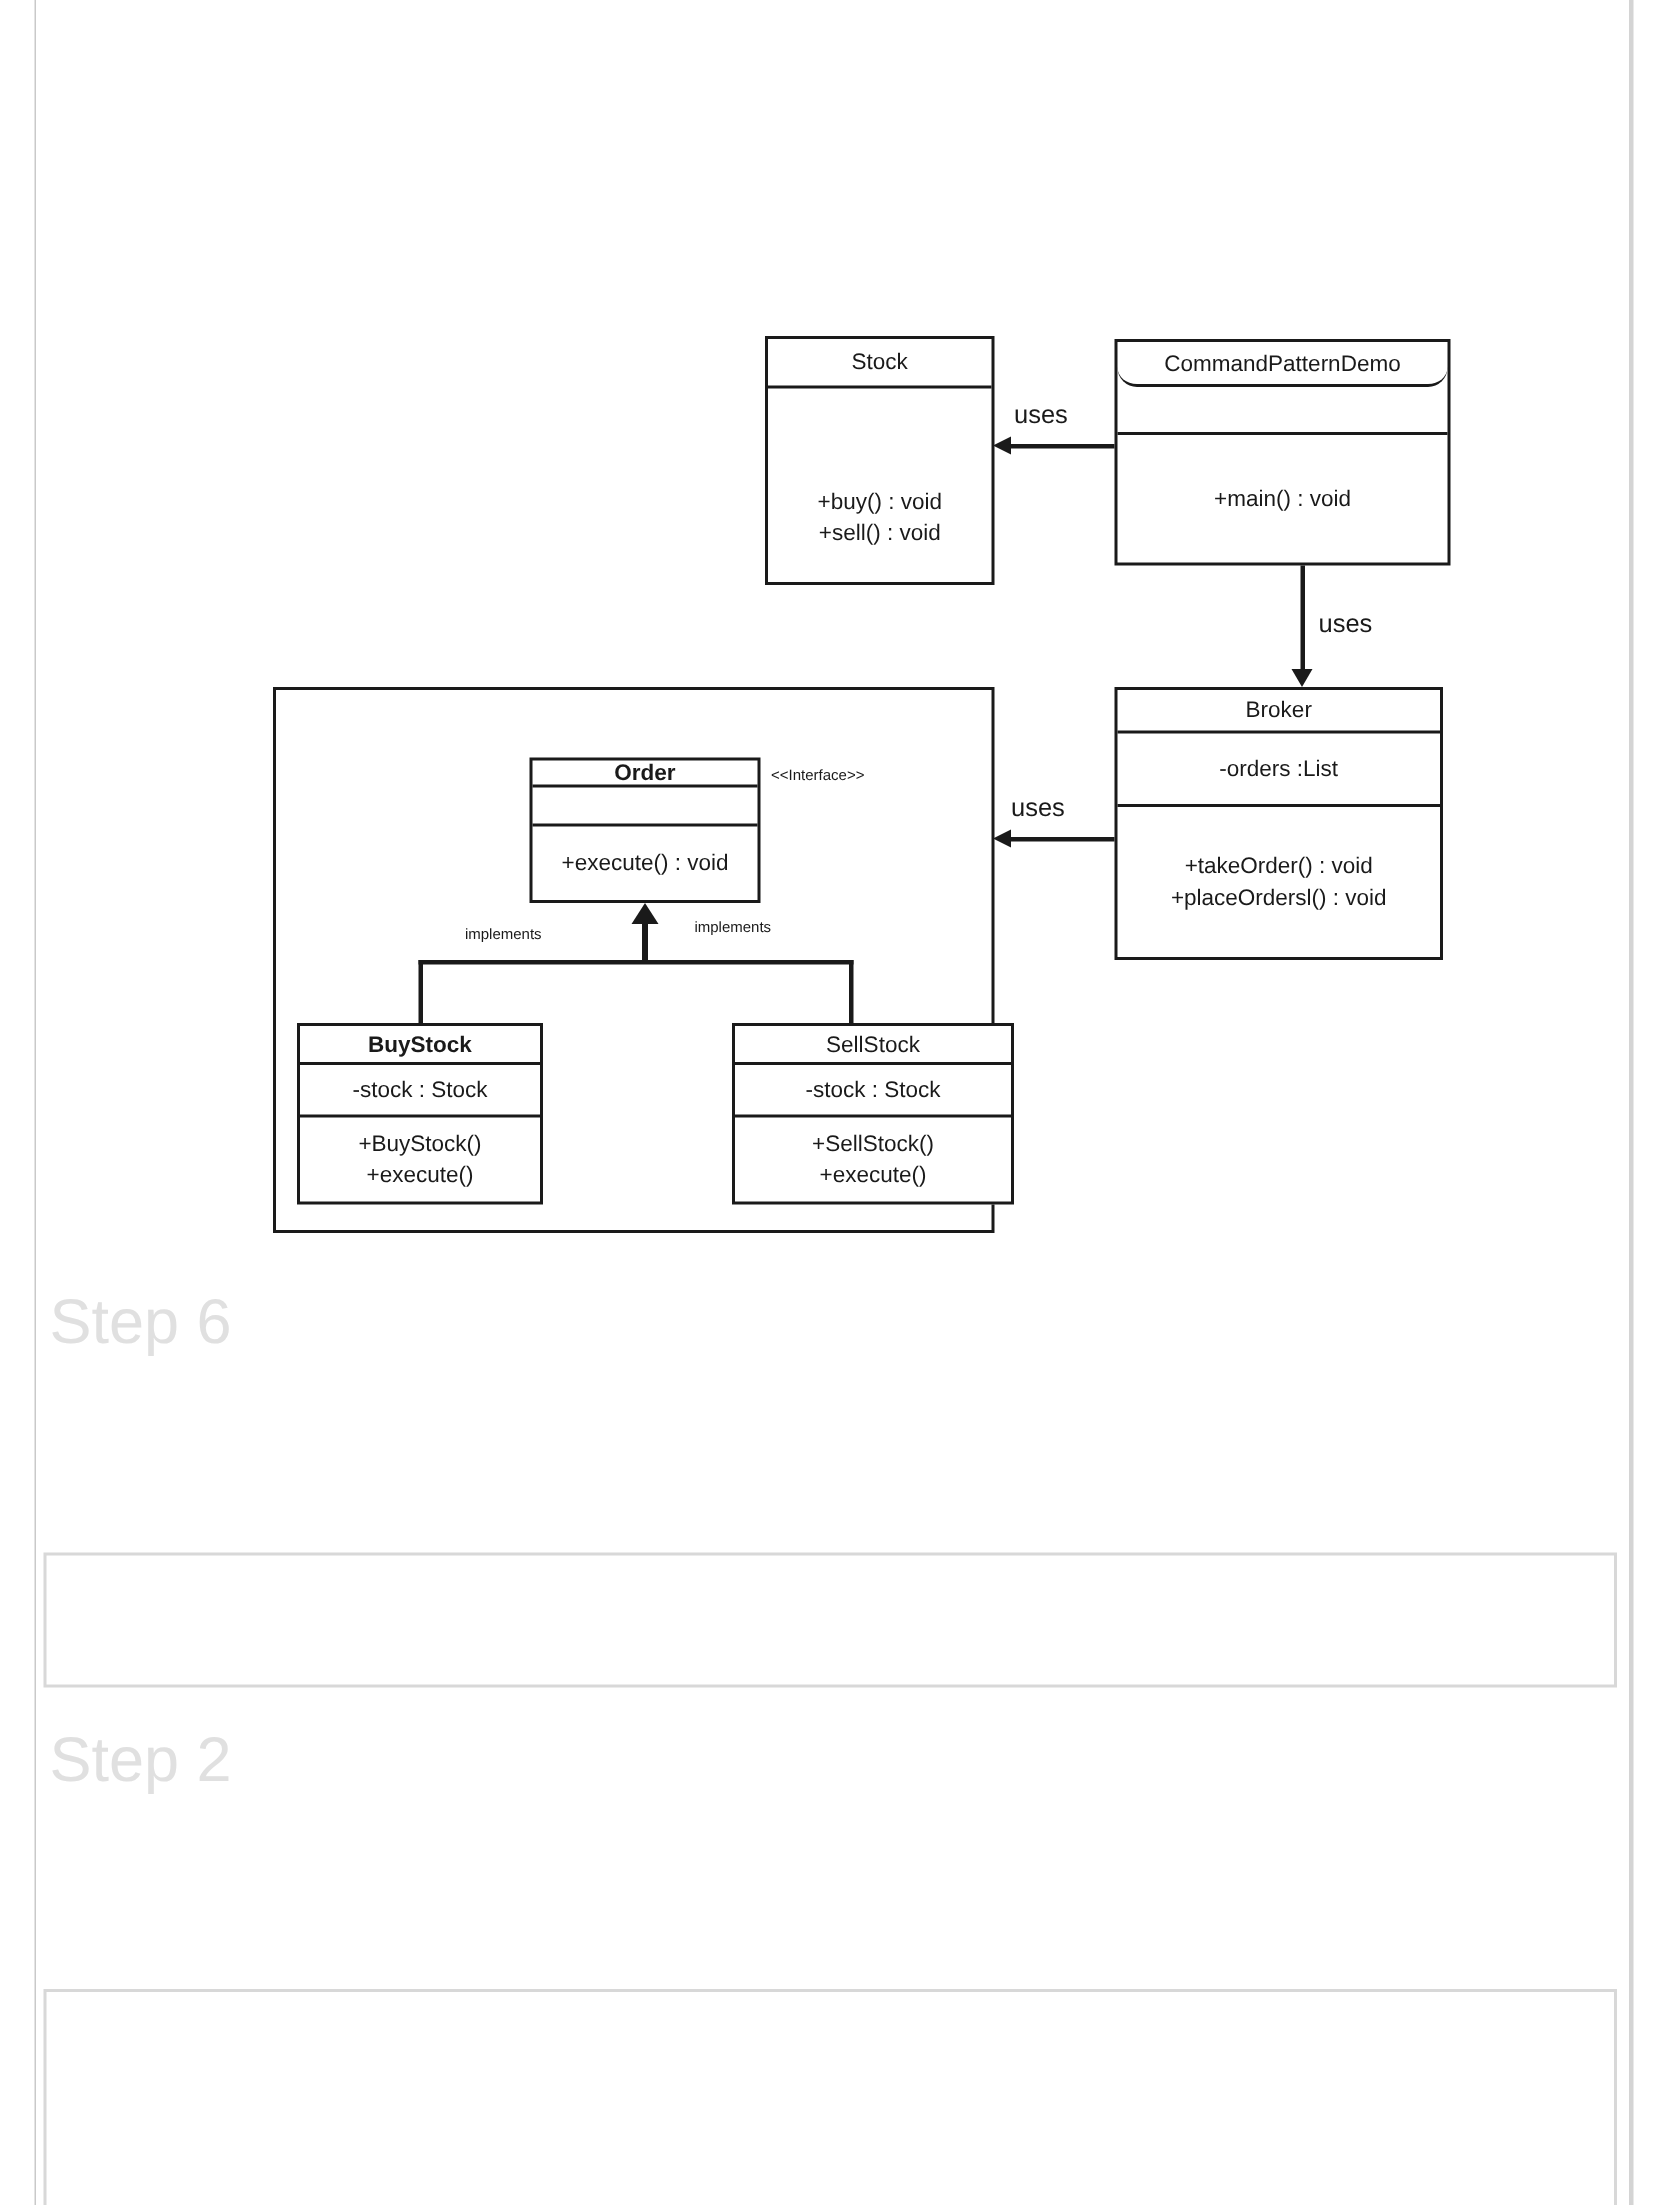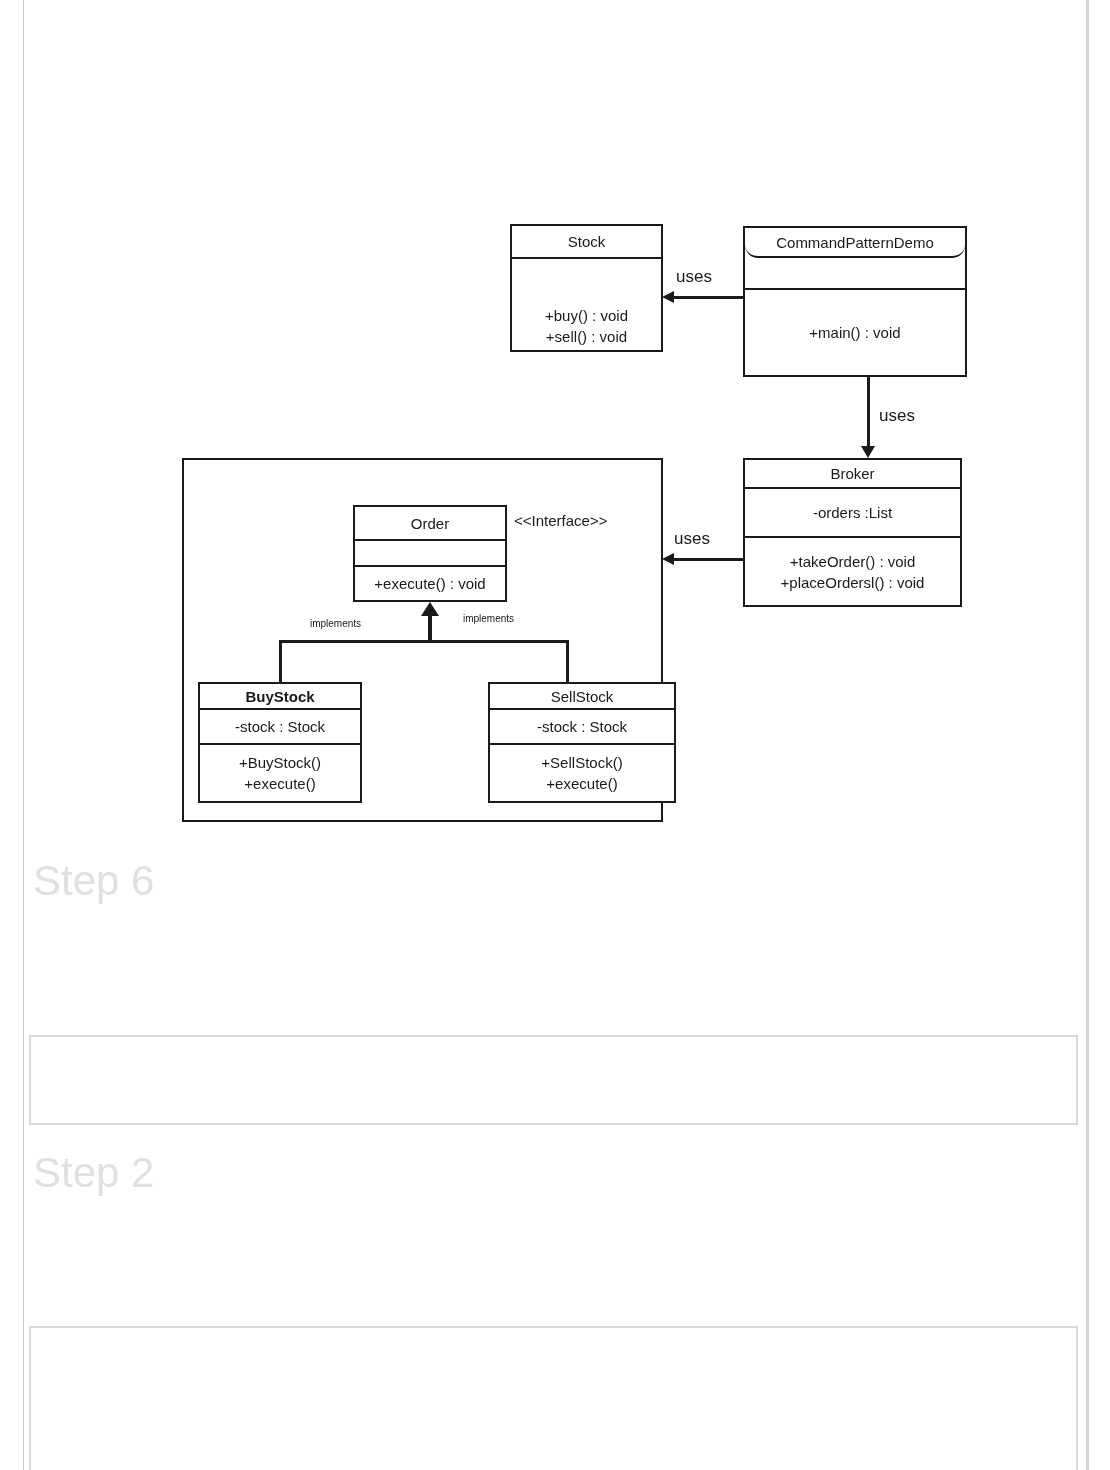--- a/index.html
+++ b/index.html
@@ -25,48 +25,48 @@
 
   .uml-class{position:absolute;border:2px solid var(--diagram-line);background:#fff;
     display:flex;flex-direction:column;color:var(--diagram-text);
     font-size:15px;text-align:center;}
   .sec{display:flex;flex-direction:column;justify-content:center;align-items:center;
     line-height:21px;flex:0 0 auto;}
   .sec.title{font-size:15px;}
   .sec.with-sep{border-bottom:2px solid var(--diagram-line);}
   .sec.grow{flex:1 1 auto;justify-content:center;}
 
-  .c-stock{left:510px;top:224px;width:153px;height:128px;gap:42px;}
+  .c-stock{left:510px;top:224px;width:153px;height:166px;gap:42px;}
   .c-stock .title{height:33px;}
   .c-stock .attrs{height:63px;}
 
   .c-demo{left:743px;top:226px;width:224px;height:151px;}
   .c-demo .title{height:30px;border-radius:13px;}
   .c-demo .attrs{height:32px;}
 
-  .c-broker{left:743px;top:458px;width:219px;height:149px;}
+  .c-broker{left:743px;top:458px;width:219px;height:182px;}
   .c-broker .title{height:29px;}
   .c-broker .attrs{height:49px;}
 
   .outer-box{position:absolute;left:182px;top:458px;width:481px;height:364px;
     border:2px solid var(--diagram-line);background:#fff;}
 
   .c-order{left:353px;top:505px;width:154px;height:97px;}
-  .c-order .title{height:34px;}
+  .c-order .title{height:18px;font-weight:bold;}
   .c-order .attrs{height:26px;}
 
   .c-buy{left:198px;top:682px;width:164px;height:121px;}
   .c-buy .title{height:26px;font-weight:bold;}
   .c-buy .attrs{height:35px;}
 
   .c-sell{left:488px;top:682px;width:188px;height:121px;}
   .c-sell .title{height:26px;}
   .c-sell .attrs{height:35px;}
 
-  .stereotype{position:absolute;left:514px;top:512px;font-size:15px;
+  .stereotype{position:absolute;left:514px;top:512px;font-size:10px;
     color:var(--diagram-text);}
 
   .edge-label{position:absolute;font-size:17px;color:var(--diagram-text);}
   .impl-label{position:absolute;font-size:10px;color:var(--diagram-text);
     width:95px;text-align:center;}
 
   .line{position:absolute;background:var(--diagram-line);}
   .arrowhead{position:absolute;width:0;height:0;}
   .ah-left{border-top:6px solid transparent;border-bottom:6px solid transparent;
     border-right:12px solid var(--diagram-line);}

